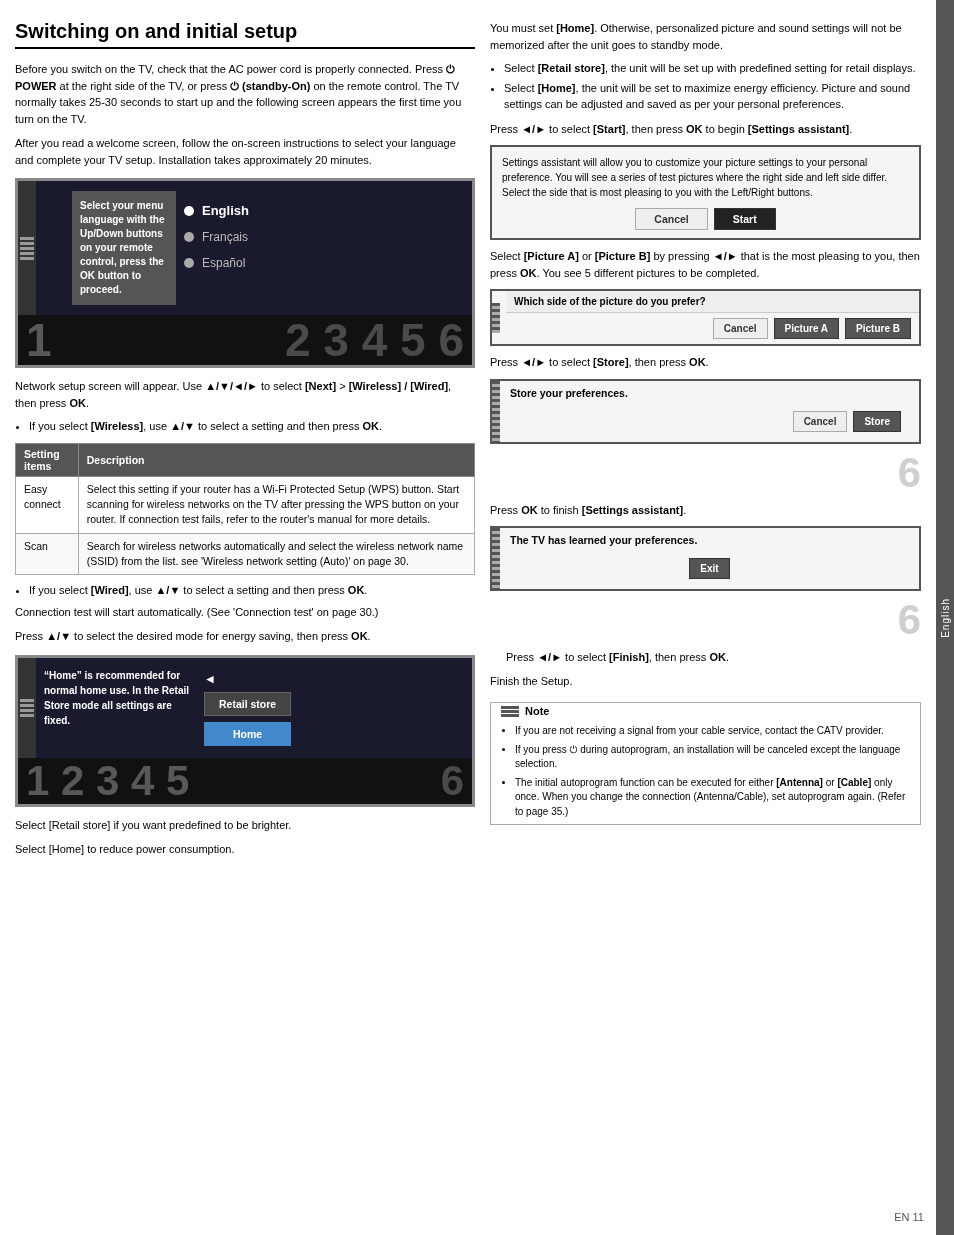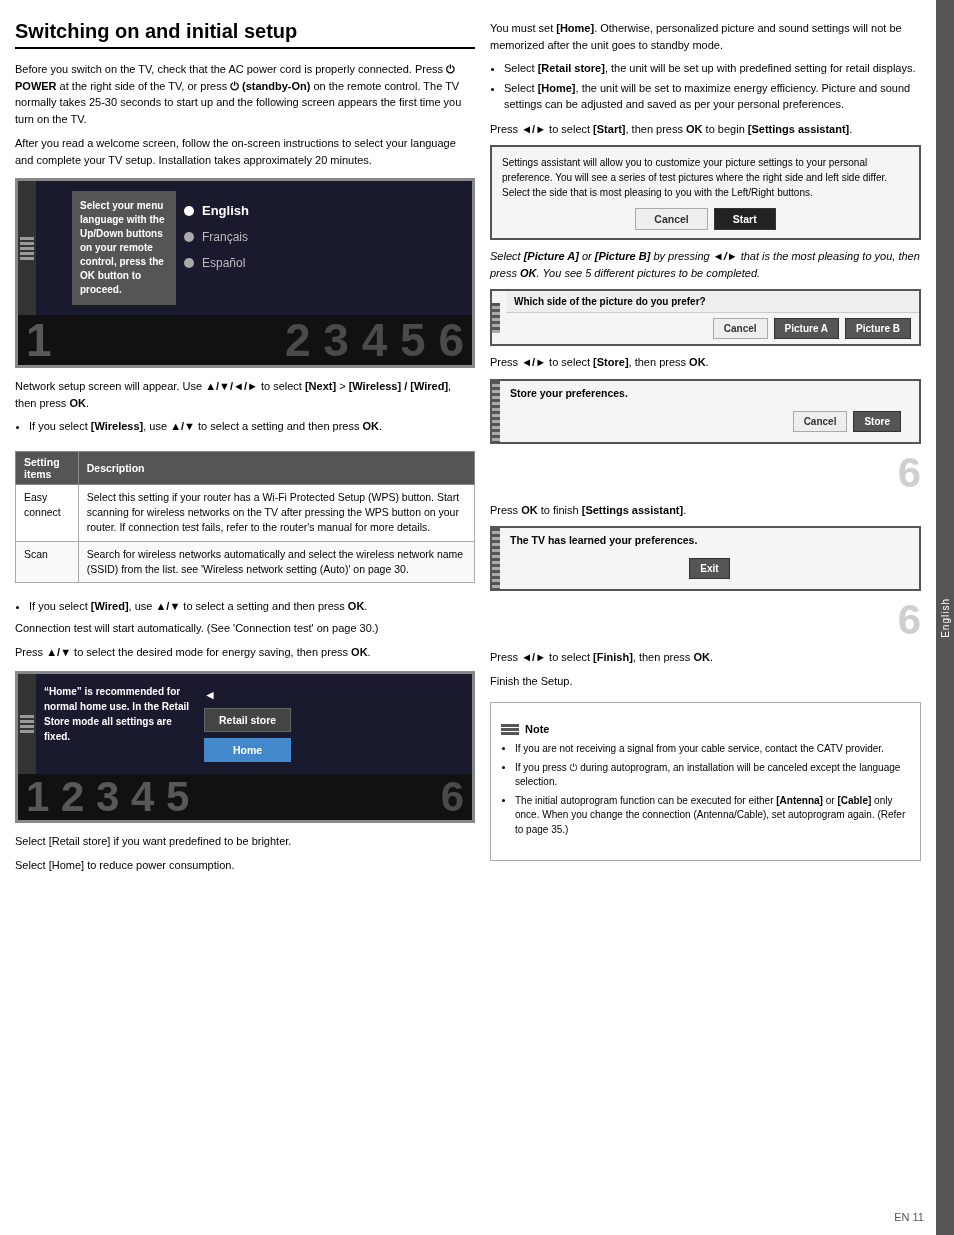--- a/index.html
+++ b/index.html
@@ -75,21 +75,21 @@
       border-radius: 50%;
       background: #aaa;
       flex-shrink: 0;
     }
     .lang-dot.filled { background: #fff; }
 
     
     table.settings-table {
       width: 100%;
       border-collapse: collapse;
-      margin: 16px 0;
+      margin: 8px 0;
       font-size: 10.5px;
     }
     table.settings-table th {
       background: #555;
       color: #fff;
       padding: 4px 8px;
       text-align: left;
       border: 1px solid #888;
     }
     table.settings-table td {
@@ -273,21 +273,21 @@
     .exit-btns {
       display: flex;
       gap: 6px;
       padding: 5px 8px;
       justify-content: center;
     }
 
     
     .note-box {
       border: 1px solid #aaa;
-      padding: 18px 10px;
+      padding: 0 10px;
       margin: 8px 0;
       font-size: 10px;
       line-height: 1.5;
       background: #fff;
     }
     .note-header {
       display: flex;
       align-items: center;
       gap: 6px;
       margin-bottom: 4px;
@@ -469,21 +469,21 @@
       <p style="margin:8px 0;">Press <span class="bold">◄/►</span> to select <span class="bold">[Start]</span>, then press <span class="bold">OK</span> to begin <span class="bold">[Settings assistant]</span>.</p>
 
       <div class="dialog-box">
         <p style="font-size:10px;line-height:1.5;">Settings assistant will allow you to customize your picture settings to your personal preference. You will see a series of test pictures where the right side and left side differ. Select the side that is most pleasing to you with the Left/Right buttons.</p>
         <div class="dialog-buttons">
           <button class="dialog-btn cancel-btn" style="background:#eee;color:#333;border:1px solid #aaa;">Cancel</button>
           <button class="dialog-btn primary">Start</button>
         </div>
       </div>
 
-      <p style="margin:8px 0;line-height:1.5;font-style:italic;">Select <span class="bold">[Picture A]</span> or <span class="bold">[Picture B]</span> by pressing <span class="bold">◄/►</span> that is the most pleasing to you, then press <span class="bold">OK</span>. You see 5 different pictures to be completed.</p>
+      <p style="margin:8px 0;line-height:1.5;">Select <span class="bold">[Picture A]</span> or <span class="bold">[Picture B]</span> by pressing <span class="bold">◄/►</span> that is the most pleasing to you, then press <span class="bold">OK</span>. You see 5 different pictures to be completed.</p>
 
       <div class="pref-box">
         <div style="display:flex;align-items:center;">
           <div class="pref-bar"></div>
           <div style="flex:1;">
             <div class="pref-box-header">
               <span>Which side of the picture do you prefer?</span>
             </div>
             <div class="pref-box-btns">
               <button class="pref-btn cancel-btn">Cancel</button>
@@ -524,21 +524,21 @@
               <button class="pref-btn">Exit</button>
             </div>
           </div>
         </div>
       </div>
 
       <div style="display:flex;justify-content:flex-end;">
         <span style="font-size:42px;font-weight:bold;color:rgba(160,160,160,0.5);line-height:1;">6</span>
       </div>
 
-      <p style="margin:8px 0;">Press <span class="bold">◄/►</span> to select <span class="bold">[Finish]</span>, then press <span class="bold">OK</span>.</p>
+      <p style="margin:8px 16px;">Press <span class="bold">◄/►</span> to select <span class="bold">[Finish]</span>, then press <span class="bold">OK</span>.</p>
       <p>Finish the Setup.</p>
 
       <div class="note-box" style="margin-top:12px;">
         <div class="note-header">
           <div class="note-icon">
             <div class="note-line"></div>
             <div class="note-line"></div>
             <div class="note-line"></div>
           </div>
           <span class="note-title">Note</span>

